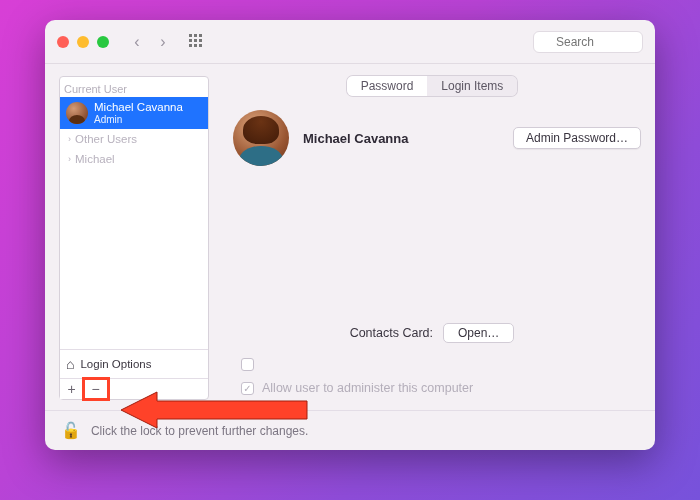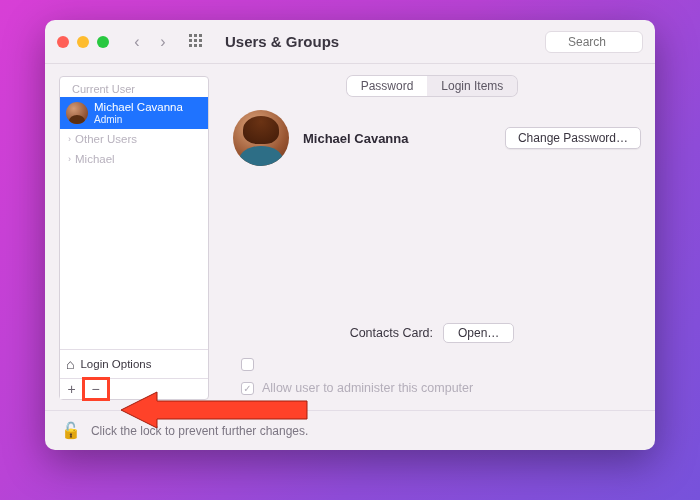--- a/index.html
+++ b/index.html
@@ -36,33 +36,33 @@
   .traffic span { width: 12px; height: 12px; border-radius: 50%; display: block; }
   .t-close { background: #ff5f57; } .t-min { background: #febc2e; } .t-max { background: #28c840; }
   .nav-btns { display: flex; gap: 6px; margin-left: 8px; align-items: center;}
   .nav-btn { width: 20px; text-align:center; font-size: 16px; color: #9b95a1; cursor: default;}
   .grid-icon { width: 16px; height:16px; display:grid; grid-template-columns:repeat(3,3px); grid-template-rows:repeat(3,3px); gap:2px; margin: 0 6px;}
   .grid-icon i { background:#777; display:block; width:3px; height:3px;}
   .title { font-size: 15px; font-weight: 600; color: #3a3540; margin-left: 4px; }
   .search-wrap { margin-left: auto; }
   .search {
     background: #ffffff; border: 1px solid #e1dbe2; border-radius: 6px;
-    padding: 3px 10px 3px 22px; font-size: 12px; width: 98px; color: #a7a1ad;
+    padding: 3px 10px 3px 22px; font-size: 12px; width: 110px; color: #a7a1ad;
     position: relative;
   }
   .search-container { position: relative; }
   .search-glass { position:absolute; left:6px; top:4px; font-size:11px; color:#a7a1ad; pointer-events:none;}
   .body {
     flex: 1; display: flex; padding: 12px 14px 10px 14px; gap: 14px;
   }
   .sidebar {
     width: 150px; background: #ffffff; border: 1px solid #d7d1da; border-radius: 4px;
     display: flex; flex-direction: column; font-size: 11.5px; color: #3b3640;
   }
-  .section-label { color: #b6b0bb; padding: 6px 8px 2px 12px; font-size: 11px; }
+  .section-label { color: #b6b0bb; padding: 6px 8px 2px 4px; font-size: 11px; }
   .user-row {
     background: #1f73ff; color: #fff; display: flex; align-items: center; gap: 6px;
     padding: 4px 6px;
   }
   .avatar-sm {
     width: 22px; height: 22px; border-radius: 50%; background: radial-gradient(circle at 35% 30%, #d49b76 0%, #8b4e30 70%);
     position: relative; overflow:hidden; flex:none;
   }
   .avatar-sm::after { content:""; position:absolute; bottom:-3px; left:3px; right:3px; height:12px; background:#5a2e12; border-radius:50% 50% 0 0; }
   .user-name { font-size: 11.5px; line-height: 1.1; }
@@ -140,21 +140,20 @@
       <i></i>
         <i></i>
         <i></i>
         <i></i>
         <i></i>
         <i></i>
         <i></i>
         <i></i>
         <i></i>
     </div>
-    <div class="title">Users &amp; Groups</div>
     <div class="search-wrap search-container">
       <span class="search-glass">🔍</span>
       <input class="search" placeholder="Search" style="">
     </div>
   </div>
 
   <div class="body">
 
     <div class="sidebar">
       <div class="section-label">Current User</div>
@@ -188,21 +187,21 @@
       <div class="tabs">
         <div class="tabgroup">
           <div class="tab active">Password</div>
           <div class="tab">Login Items</div>
         </div>
       </div>
 
       <div class="user-header">
         <div class="avatar-lg"></div>
         <div class="uname">Michael Cavanna</div>
-        <button class="change-pw">Change Password…</button>
+        <button class="change-pw">Admin Password…</button>
       </div>
 
       <div class="mid-spacer"></div>
 
       <div class="contacts-row">
         <span class="lbl">Contacts Card:</span>
         <button class="open-btn">Open…</button>
       </div>
 
       <div class="check-row">

